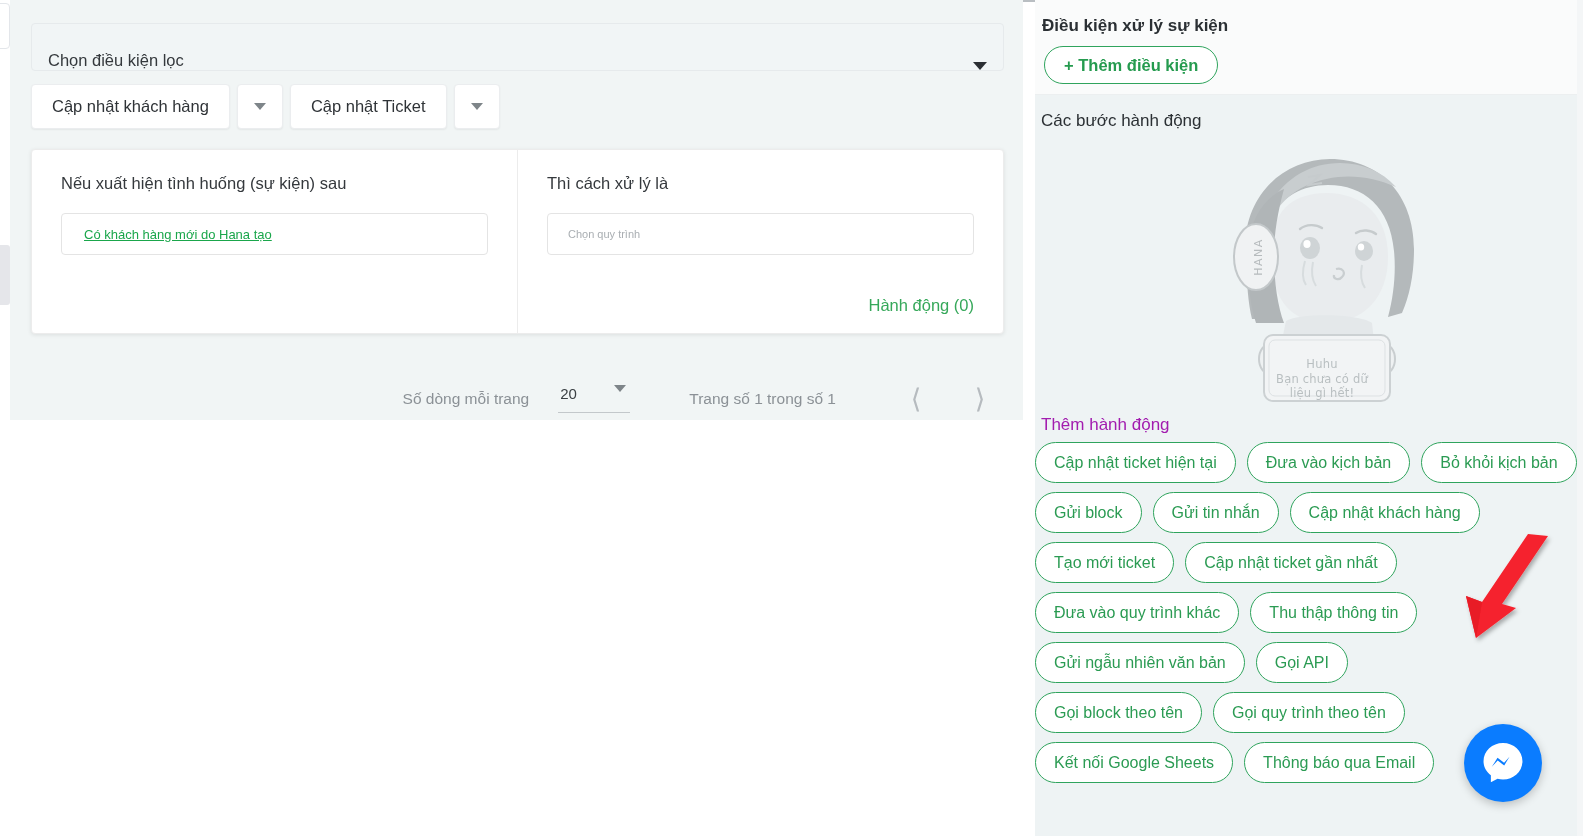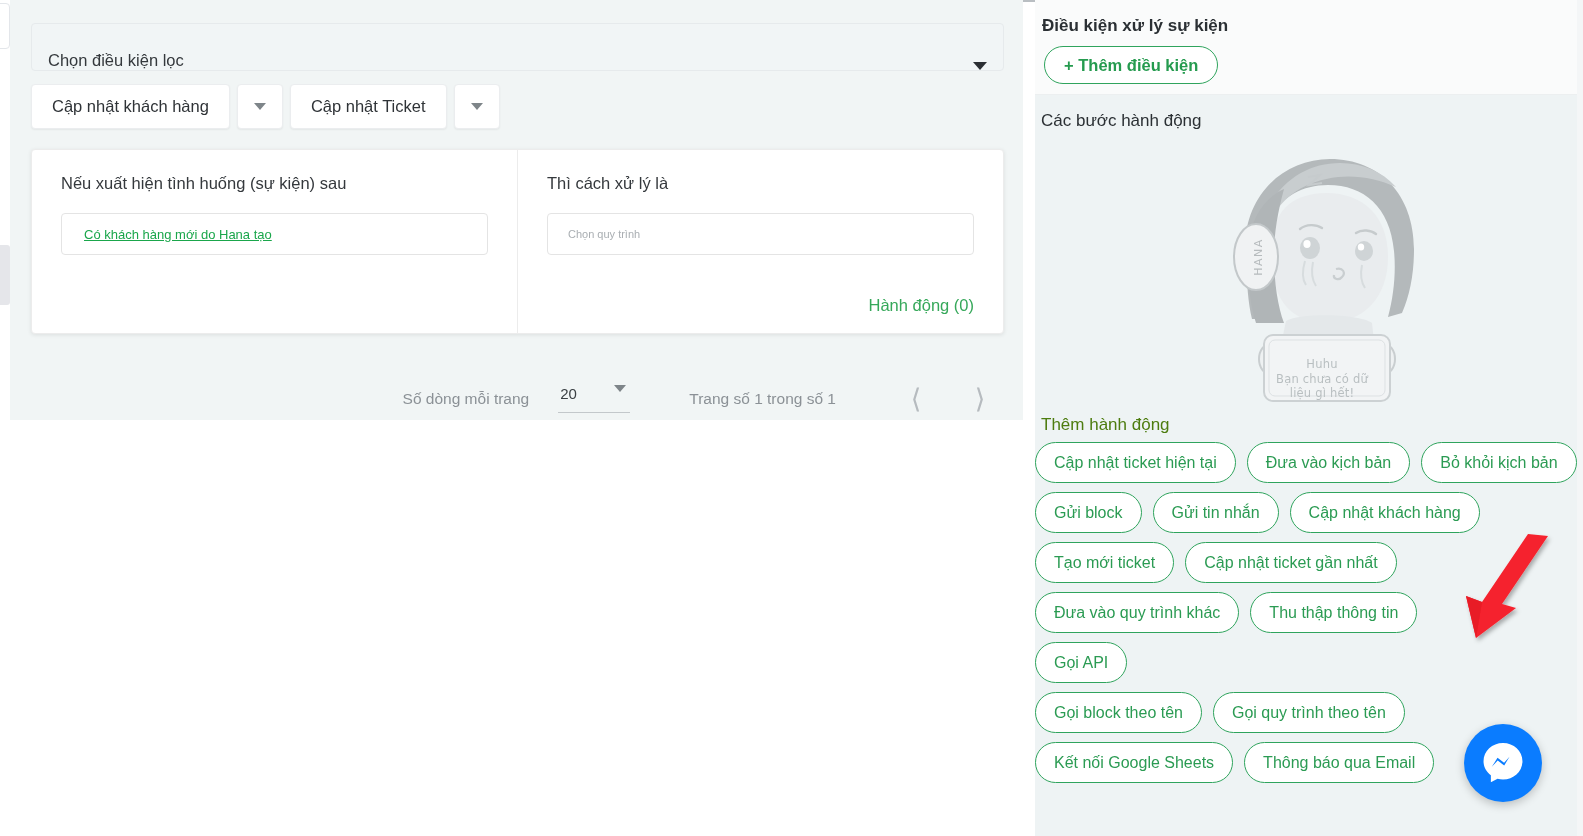--- a/index.html
+++ b/index.html
@@ -209,21 +209,21 @@
     font-size: 11.5px;
     line-height: 1.28;
     color: #b9bfc1;
     font-family: "DejaVu Sans", sans-serif;
     letter-spacing: 0.2px;
   }
 
   
   #add-action-title {
     position: absolute; left: 6px; top: 415px;
-    font-size: 17px; color: #4d7c0f; text-align: center;
+    font-size: 17px; color: #a21caf; text-align: center;
   }
   #chip-area {
     position: absolute; left: 0px; top: 442px;
     width: 483px;
   }
   .chip-row {
     display: flex; gap: 11px; margin-bottom: 9px;
     padding-left: 0px;
   }
   .chip {
@@ -392,20 +392,21 @@
       </div>
       <div class="chip-row r3">
         <div class="chip">Tạo mới ticket</div>
         <div class="chip">Cập nhật ticket gần nhất</div>
       </div>
       <div class="chip-row r4">
         <div class="chip">Đưa vào quy trình khác</div>
         <div class="chip">Thu thập thông tin</div>
       </div>
       <div class="chip-row r5">
+        <div class="chip">Gửi ngẫu nhiên văn bản</div>
         <div class="chip">Gọi API</div>
       </div>
       <div class="chip-row r6">
         <div class="chip">Gọi block theo tên</div>
         <div class="chip">Gọi quy trình theo tên</div>
       </div>
       <div class="chip-row r7">
         <div class="chip">Kết nối Google Sheets</div>
         <div class="chip">Thông báo qua Email</div>
       </div>

